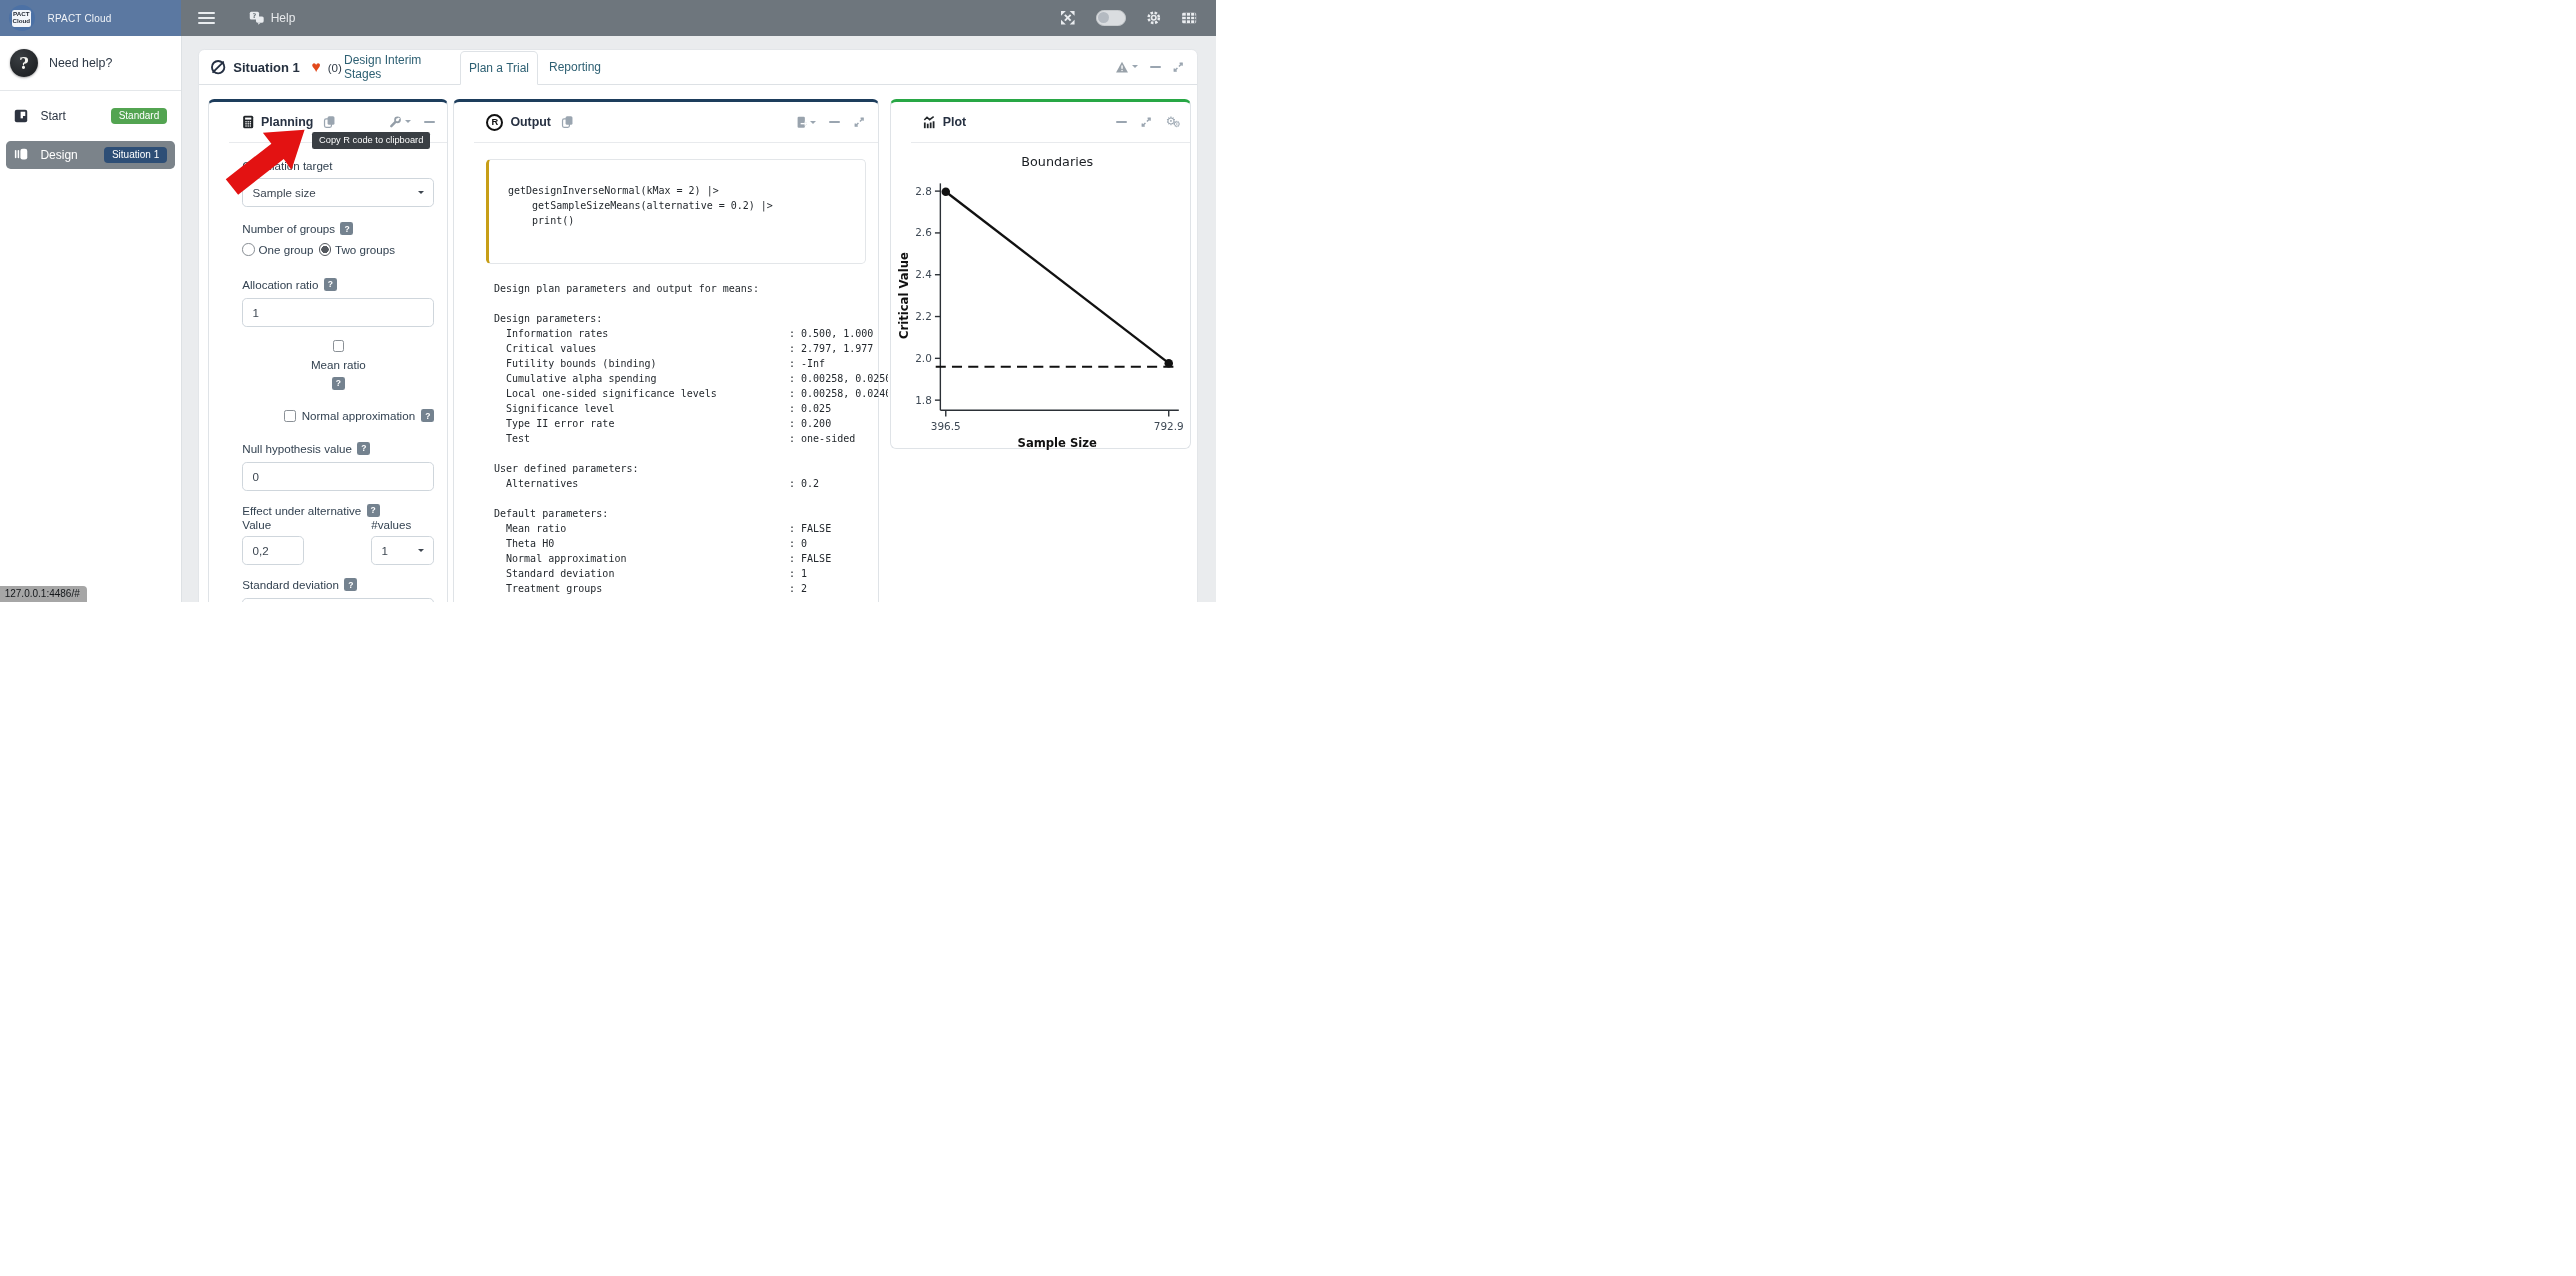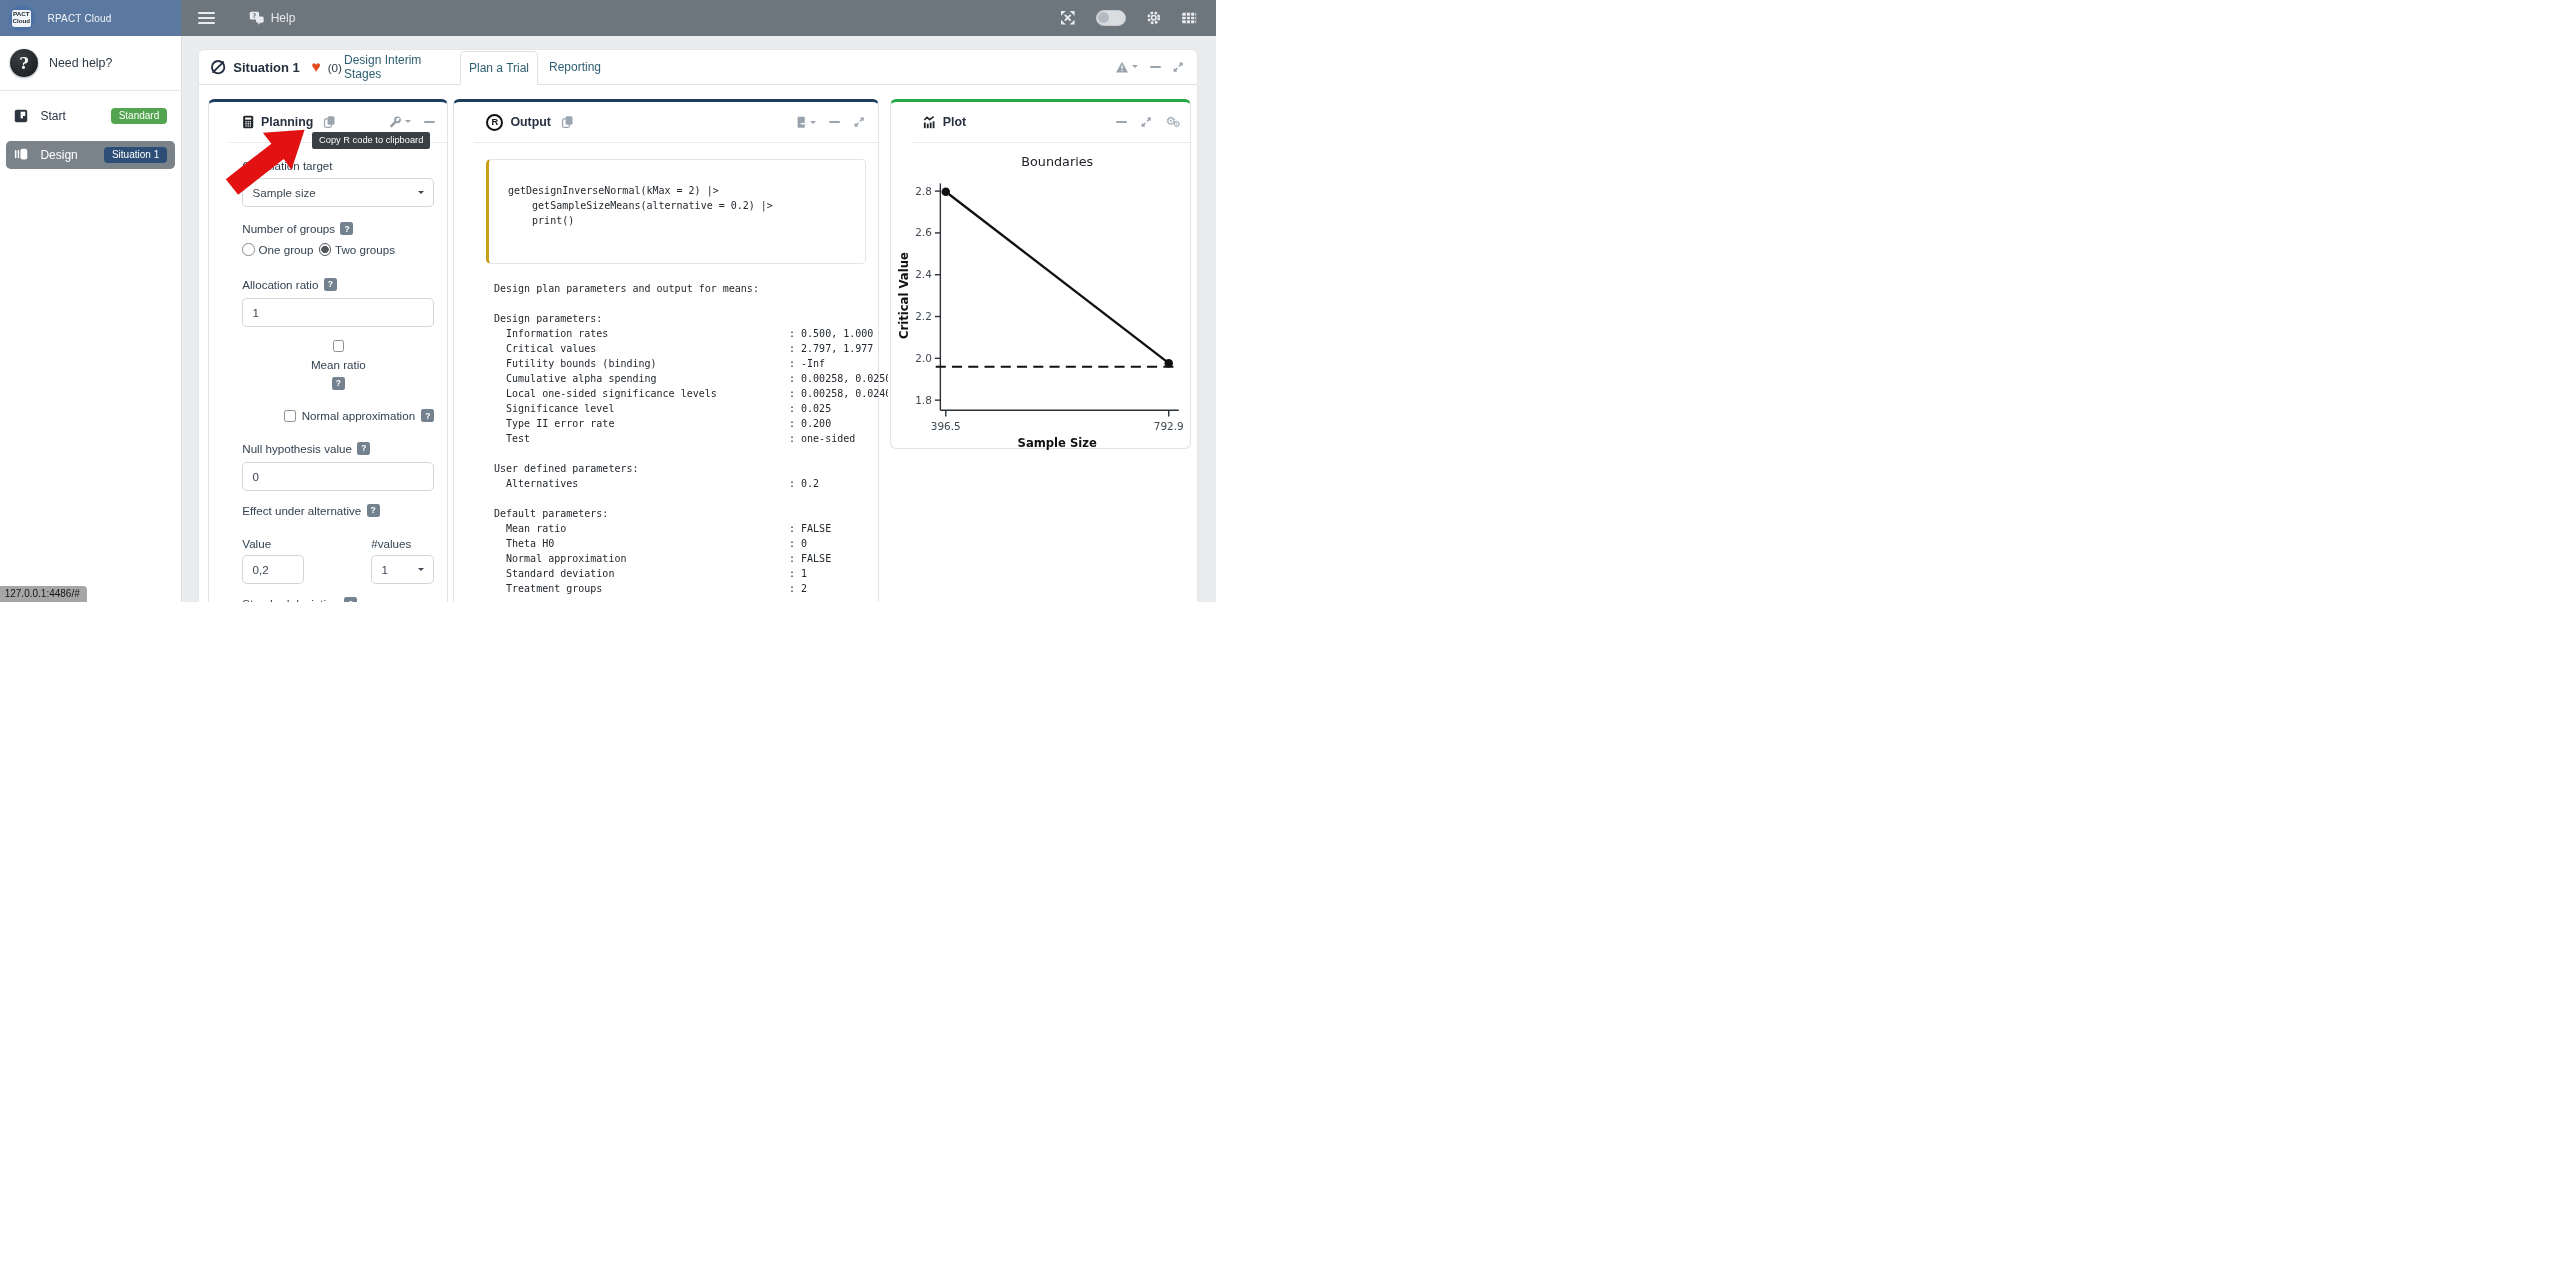--- a/index.html
+++ b/index.html
@@ -295,21 +295,21 @@
         <div class="f-label" style="margin-top:19.4px;">
           <span>Null hypothesis value</span>
           <span class="qbadge">?</span>
         </div>
         <input class="tinput" readonly="" value="0" style="">
 
         <div class="f-label" style="margin-top:13px;">
           <span>Effect under alternative</span>
           <span class="qbadge">?</span>
         </div>
-        <div class="two-col" style="margin-top:20px;text-align:center;">
+        <div class="two-col" style="margin-top:1px;text-align:center;">
           <span class="f-label">Value</span>
           <span class="f-label" style="width:63px;">#values</span>
         </div>
         <div class="two-col">
           <input class="tinput" style="width: 62px; margin-top: 5.4px;" readonly="" value="0,2">
           <div class="selectbox" style="width:63px;margin-top:5.4px;flex:0 0 auto;">
             <span>1</span>
             <span class="caret dark"></span>
           </div>
         </div>

